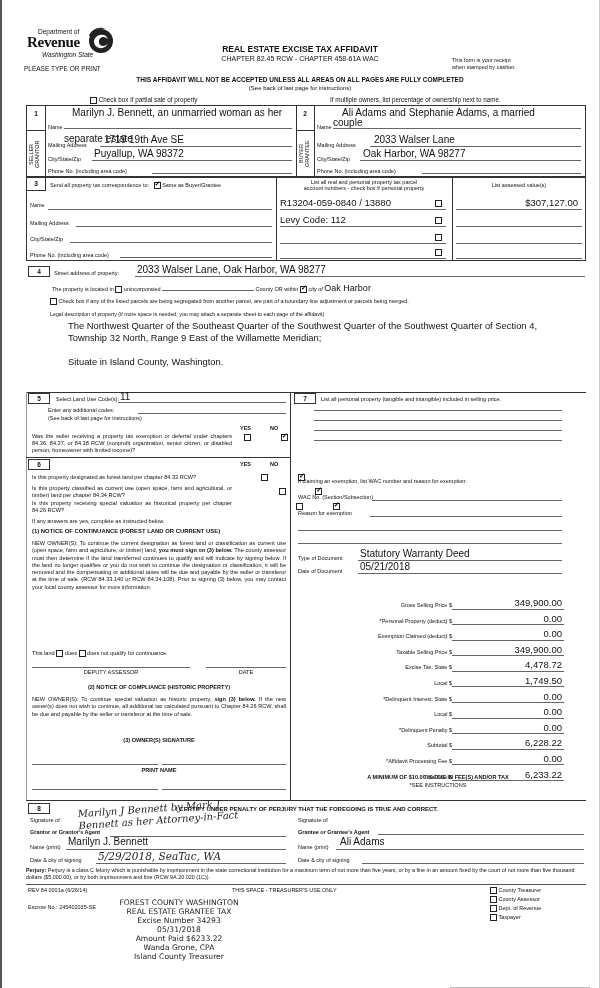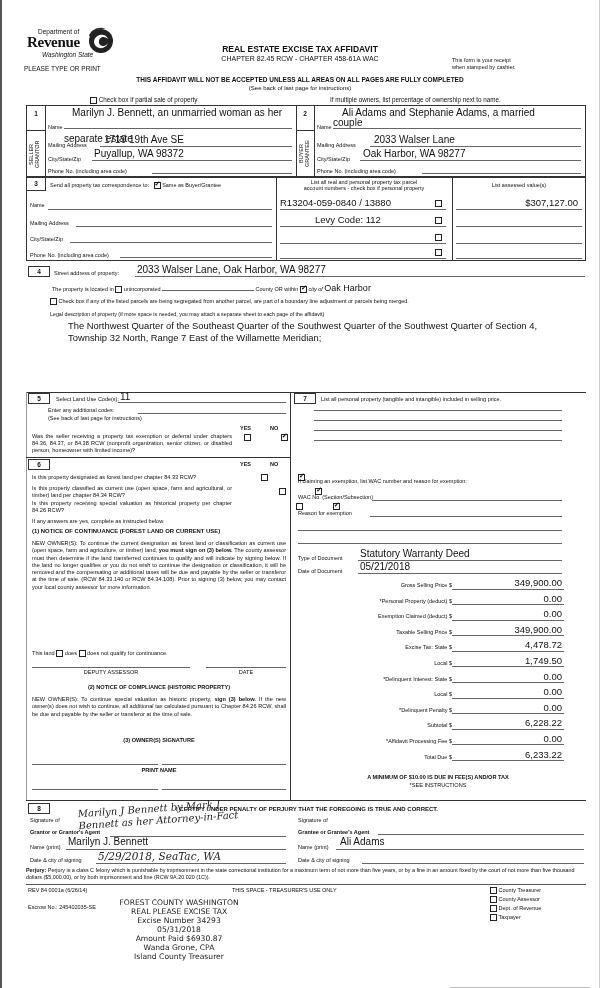--- a/index.html
+++ b/index.html
@@ -143,21 +143,21 @@
 
 <div class="abs" style="left:280px; top:196px; width:302px;">
   <div style="position:relative; height:17px;">
     <span class="valsm" style="position:absolute; left:0; top:1px;">R13204-059-0840 / 13880</span>
     <span class="cb" style="position:absolute; left:155px; top:4px;"></span>
     <span class="valsm" style="position:absolute; right:4px; top:1px;">$307,127.00</span>
     <div class="hline thin" style="position:absolute; left:0; top:13px; width:166px;"></div>
     <div class="hline thin" style="position:absolute; left:176px; top:13px; width:126px;"></div>
   </div>
   <div style="position:relative; height:17px;">
-    <span class="valsm" style="position:absolute; left:0; top:1px;margin-left:35px;">Levy Code:  112</span>
+    <span class="valsm" style="position:absolute; left:0; top:1px;">Levy Code:  112</span>
     <span class="cb" style="position:absolute; left:155px; top:4px;"></span>
     <div class="hline thin" style="position:absolute; left:0; top:13px; width:166px;"></div>
     <div class="hline thin" style="position:absolute; left:176px; top:13px; width:126px;"></div>
   </div>
   <div style="position:relative; height:17px;">
     <span class="cb" style="position:absolute; left:155px; top:4px;"></span>
     <div class="hline thin" style="position:absolute; left:0; top:13px; width:166px;"></div>
     <div class="hline thin" style="position:absolute; left:176px; top:13px; width:126px;"></div>
   </div>
   <div style="position:relative; height:17px;">
@@ -182,21 +182,22 @@
   <span style="font-style:italic;">city of</span>
   <span style="font-size:9px;">Oak Harbor</span>
 </div>
 <div class="abs lbl" style="left:50px; top:298px;">
   <span class="cb"></span>
   <span>Check box if any of the listed parcels are being segregated from another parcel, are part of a boundary line adjustment or parcels being merged.</span>
 </div>
 <div class="abs lbl" style="left:50px; top:311px; font-size:5.3px;">Legal description of property (if more space is needed, you may attach a separate sheet to each page of the affidavit)</div>
 <div class="abs" style="left:68px; top:320px; font-size:9.4px; line-height:12px;">
   <div>The Northwest Quarter of the Southeast Quarter of the Southwest Quarter of the Southwest Quarter of Section 4,</div>
-  <div>Township 32 North, Range 7 East of the Willamette Meridian;</div>
+  <div>Township 32 North, Range 9 East of the Willamette Meridian;</div>
+  <div style="margin-top:12px;">Situate in Island County, Washington.</div>
 </div>
 
 
 <div class="abs hline" style="left:26px; top:392px; width:560px;"></div>
 <div class="abs vline" style="left:290px; top:392px; height:408px;"></div>
 <div class="abs vline" style="left:26px; top:392px; height:408px; border-color:#999;"></div>
 
 
 <div class="abs secbox" style="left:28px; top:393px;">5</div>
 <div class="abs lbl" style="left:56px; top:396px;">Select Land Use Code(s):</div>
@@ -266,21 +267,21 @@
 <div class="abs hline thin" style="left:298px; top:530px; width:264px;"></div>
 <div class="abs hline thin" style="left:298px; top:543px; width:264px;"></div>
 
 <div class="abs lbl" style="left:298px; top:555px;">Type of Document</div>
 <div class="abs val" style="left:360px; top:548px;">Statutory Warranty Deed</div>
 <div class="abs hline thin" style="left:358px; top:560px; width:204px;"></div>
 <div class="abs lbl" style="left:298px; top:568px;">Date of Document</div>
 <div class="abs val" style="left:360px; top:561px;">05/21/2018</div>
 <div class="abs hline thin" style="left:358px; top:573px; width:204px;"></div>
 
-<div class="abs" style="left:298px; top:576px; width:266px;" id="amounts">
+<div class="abs" style="left:298px; top:596px; width:266px;" id="amounts">
     <div style="position: relative; height: 15.6px;">
       <span class="lbl" style="position: absolute; right: 112px; top: 6px; white-space: nowrap;">Gross Selling Price $</span>
       <span class="valsm" style="position: absolute; right: 2px; top: 1px;">349,900.00</span>
       <div class="hline thin" style="position: absolute; right: 0px; top: 12.5px; width: 112px;"></div>
     </div>
     <div style="position: relative; height: 15.6px;">
       <span class="lbl" style="position: absolute; right: 112px; top: 6px; white-space: nowrap;">*Personal Property (deduct) $</span>
       <span class="valsm" style="position: absolute; right: 2px; top: 1px;">0.00</span>
       <div class="hline thin" style="position: absolute; right: 0px; top: 12.5px; width: 112px;"></div>
     </div>
@@ -370,23 +371,23 @@
 <div class="abs lbl" style="left:232px; top:887px;">THIS SPACE - TREASURER'S USE ONLY</div>
 <div class="abs lbl" style="left:490px; top:886px; line-height:9px;">
   <div><span class="cb"></span> <span>County Treasurer</span></div>
   <div><span class="cb"></span> <span>County Assessor</span></div>
   <div><span class="cb"></span> <span>Dept. of Revenue</span></div>
   <div><span class="cb"></span> <span>Taxpayer</span></div>
 </div>
 <div class="abs lbl" style="left:28px; top:904px;">Escrow No.: 245402035-SE</div>
 <div class="abs stamp" style="left:104px; top:898px; width:150px;">
   <div>FOREST COUNTY WASHINGTON</div>
-  <div>REAL PLEASE EXCISE TAX</div>
+  <div>REAL ESTATE GRANTEE TAX</div>
   <div>Excise Number 34293</div>
   <div>05/31/2018</div>
-  <div>Amount Paid $6930.87</div>
+  <div>Amount Paid $6233.22</div>
   <div>Wanda Grone, CPA</div>
   <div>Island County Treasurer</div>
 </div>
 <div class="abs hline" style="left:450px; top:987px; width:140px; border-color:#bbb;"></div>
 
 
 
 
 </body></html>

